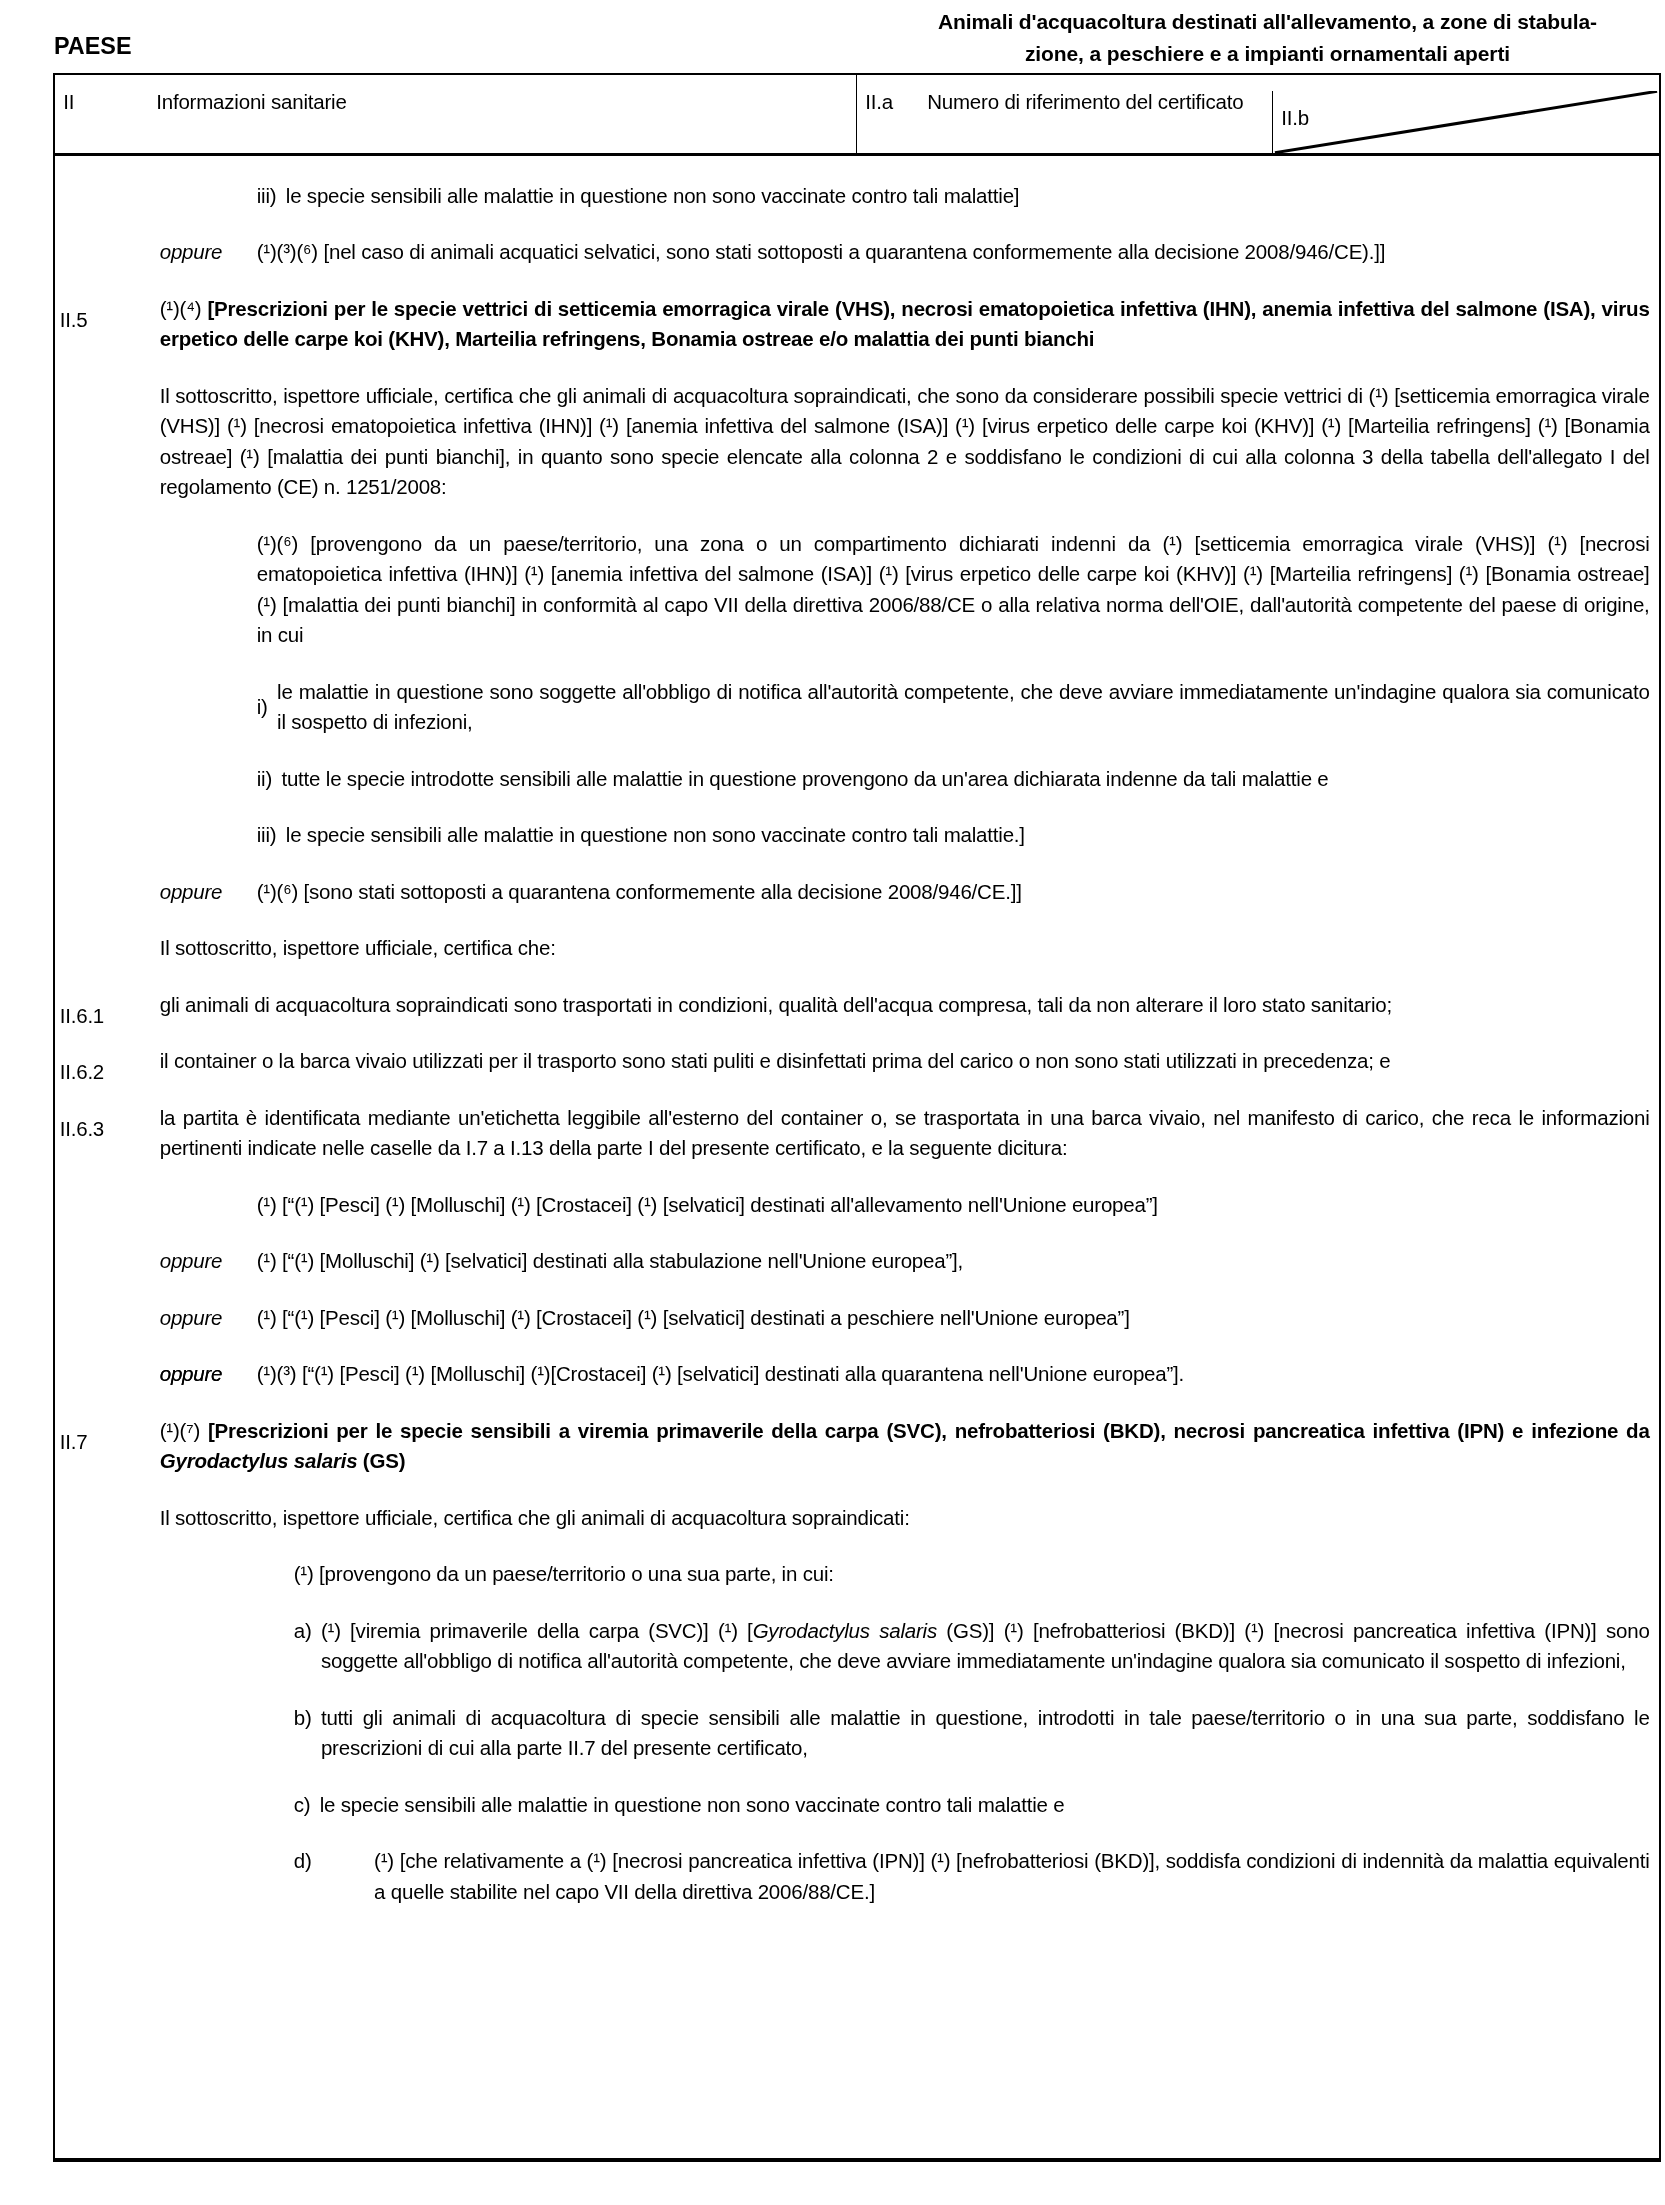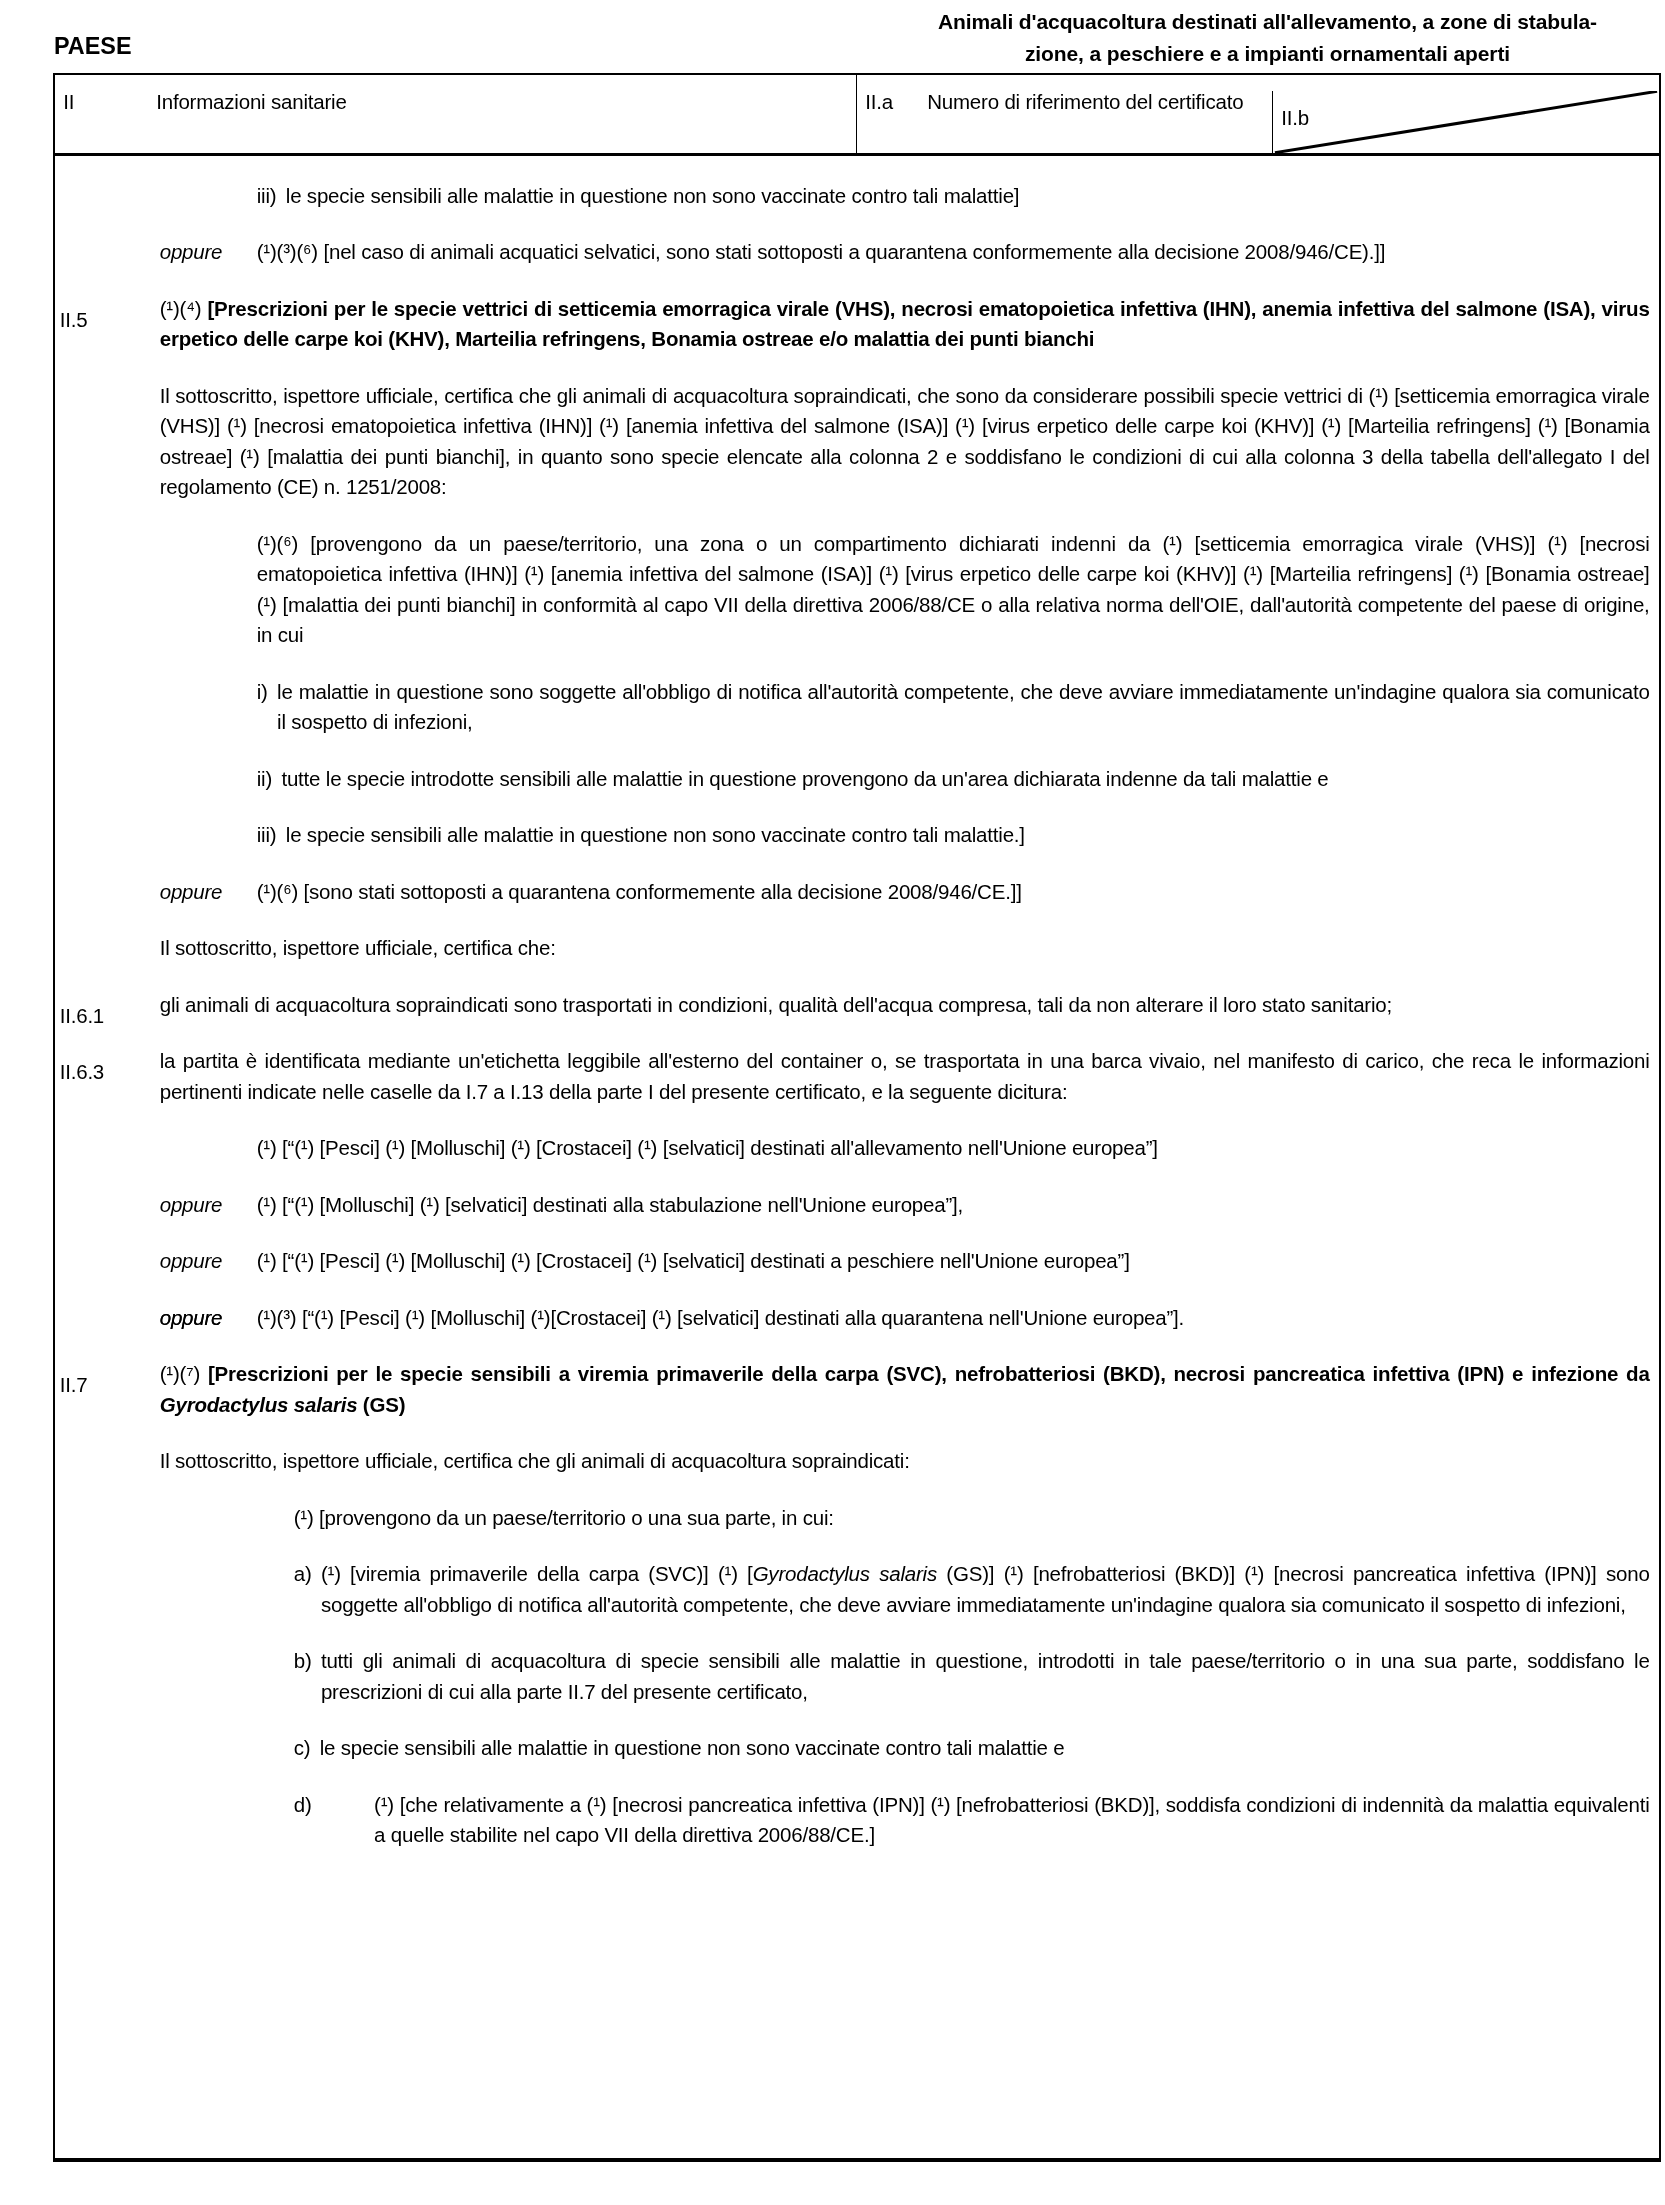--- a/index.html
+++ b/index.html
@@ -41,21 +41,21 @@
   .cert-body{
     position:relative;box-sizing:border-box;
     height:2001px;
     padding:24.6px 9.4px 0 4.7px;
     overflow:hidden;
   }
   .block{position:relative;margin:0 0 26px 0;}
   .block .gutter{position:absolute;left:0;top:11px;}
   .block .lead{position:absolute;left:100px;top:0;font-style:italic;}
   .block .content{margin-left:100px;text-align:justify;}
-  .block.ind1 .content{margin-left:197px;}
+  .block.ind1 .content{margin-left:197px;align-items:center;}
   .block.ind2 .content{margin-left:234px;}
   .content.mrow{display:flex;}
   .marker{flex:none;margin-right:9.4px;white-space:pre;}
   .marker.wide{width:71px;}
   .mtext{flex:1;text-align:justify;}
   .sb{font-weight:bold;}
   .si{font-style:italic;}
 </style>
 </head>
 <body>
@@ -132,20 +132,24 @@
           <div class="content"><span>(¹)(⁶) [sono stati sottoposti a quarantena conformemente alla decisione 2008/946/CE.]]</span></div>
         </div>
         <div class="block ind0">
           <div class="content"><span>Il sottoscritto, ispettore ufficiale, certifica che:</span></div>
         </div>
         <div class="block ind0">
           <span class="gutter">II.6.1</span>
           <div class="content"><span>gli animali di acquacoltura sopraindicati sono trasportati in condizioni, qualità dell'acqua compresa, tali da non alterare il loro stato sanitario;</span></div>
         </div>
         <div class="block ind0">
+          <span class="gutter">II.6.2</span>
+          <div class="content"><span>il container o la barca vivaio utilizzati per il trasporto sono stati puliti e disinfettati prima del carico o non sono stati utilizzati in precedenza; e</span></div>
+        </div>
+        <div class="block ind0">
           <span class="gutter">II.6.3</span>
           <div class="content"><span>la partita è identificata mediante un'etichetta leggibile all'esterno del container o, se trasportata in una barca vivaio, nel manifesto di carico, che reca le informazioni pertinenti indicate nelle caselle da I.7 a I.13 della parte I del presente certificato, e la seguente dicitura:</span></div>
         </div>
         <div class="block ind1">
           <div class="content"><span>(¹) [“(¹) [Pesci] (¹) [Molluschi] (¹) [Crostacei] (¹) [selvatici] destinati all'allevamento nell'Unione europea”]</span></div>
         </div>
         <div class="block ind1">
           <span class="lead">oppure</span>
           <div class="content"><span>(¹) [“(¹) [Molluschi] (¹) [selvatici] destinati alla stabulazione nell'Unione europea”],</span></div>
         </div>

